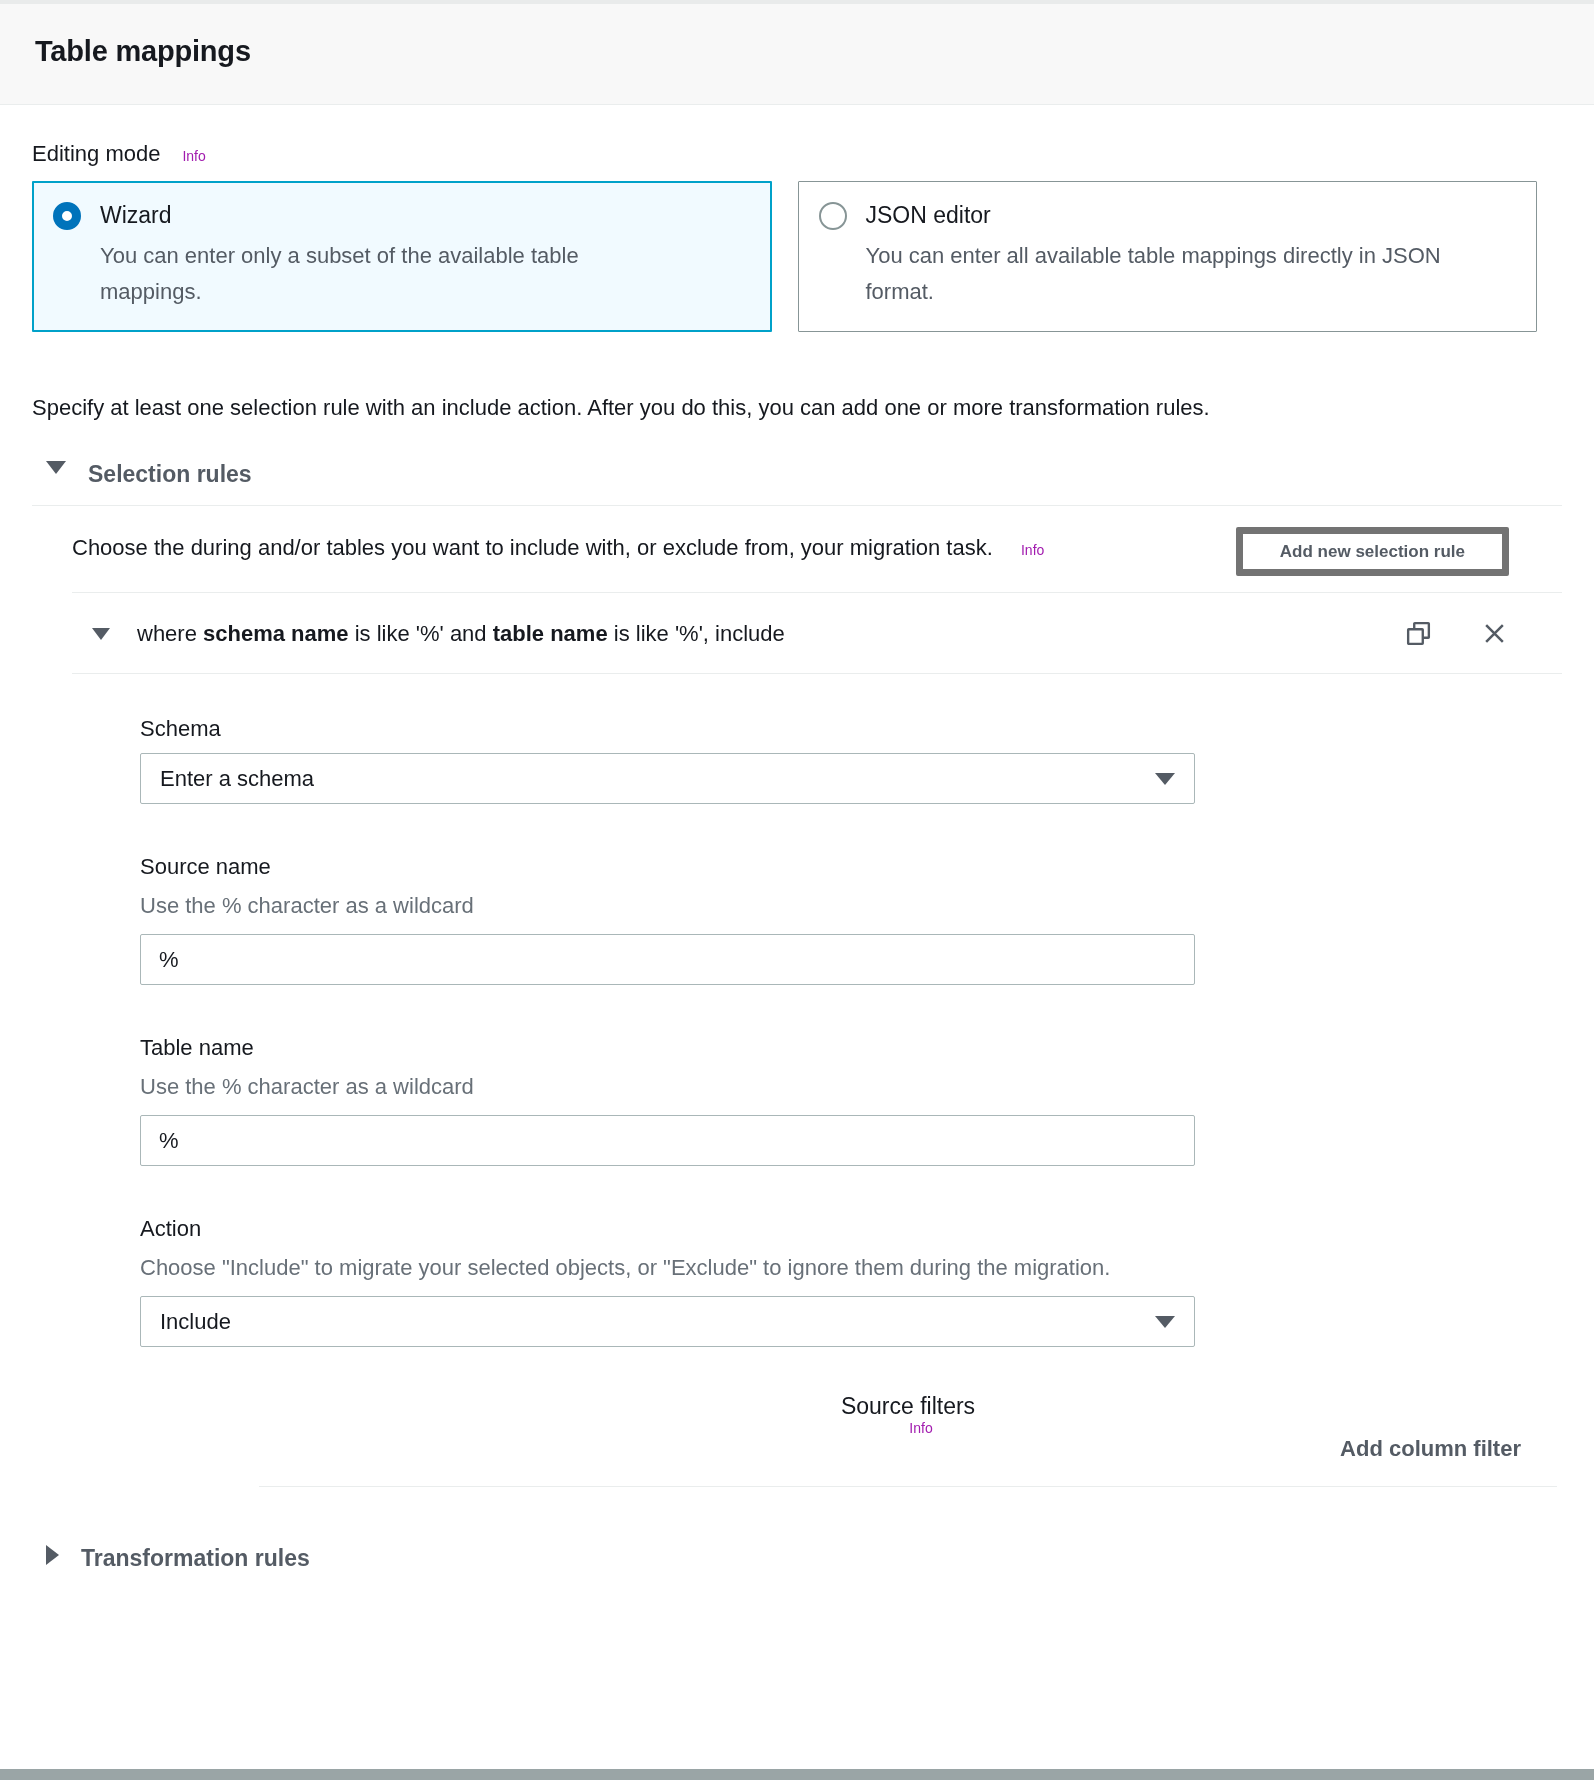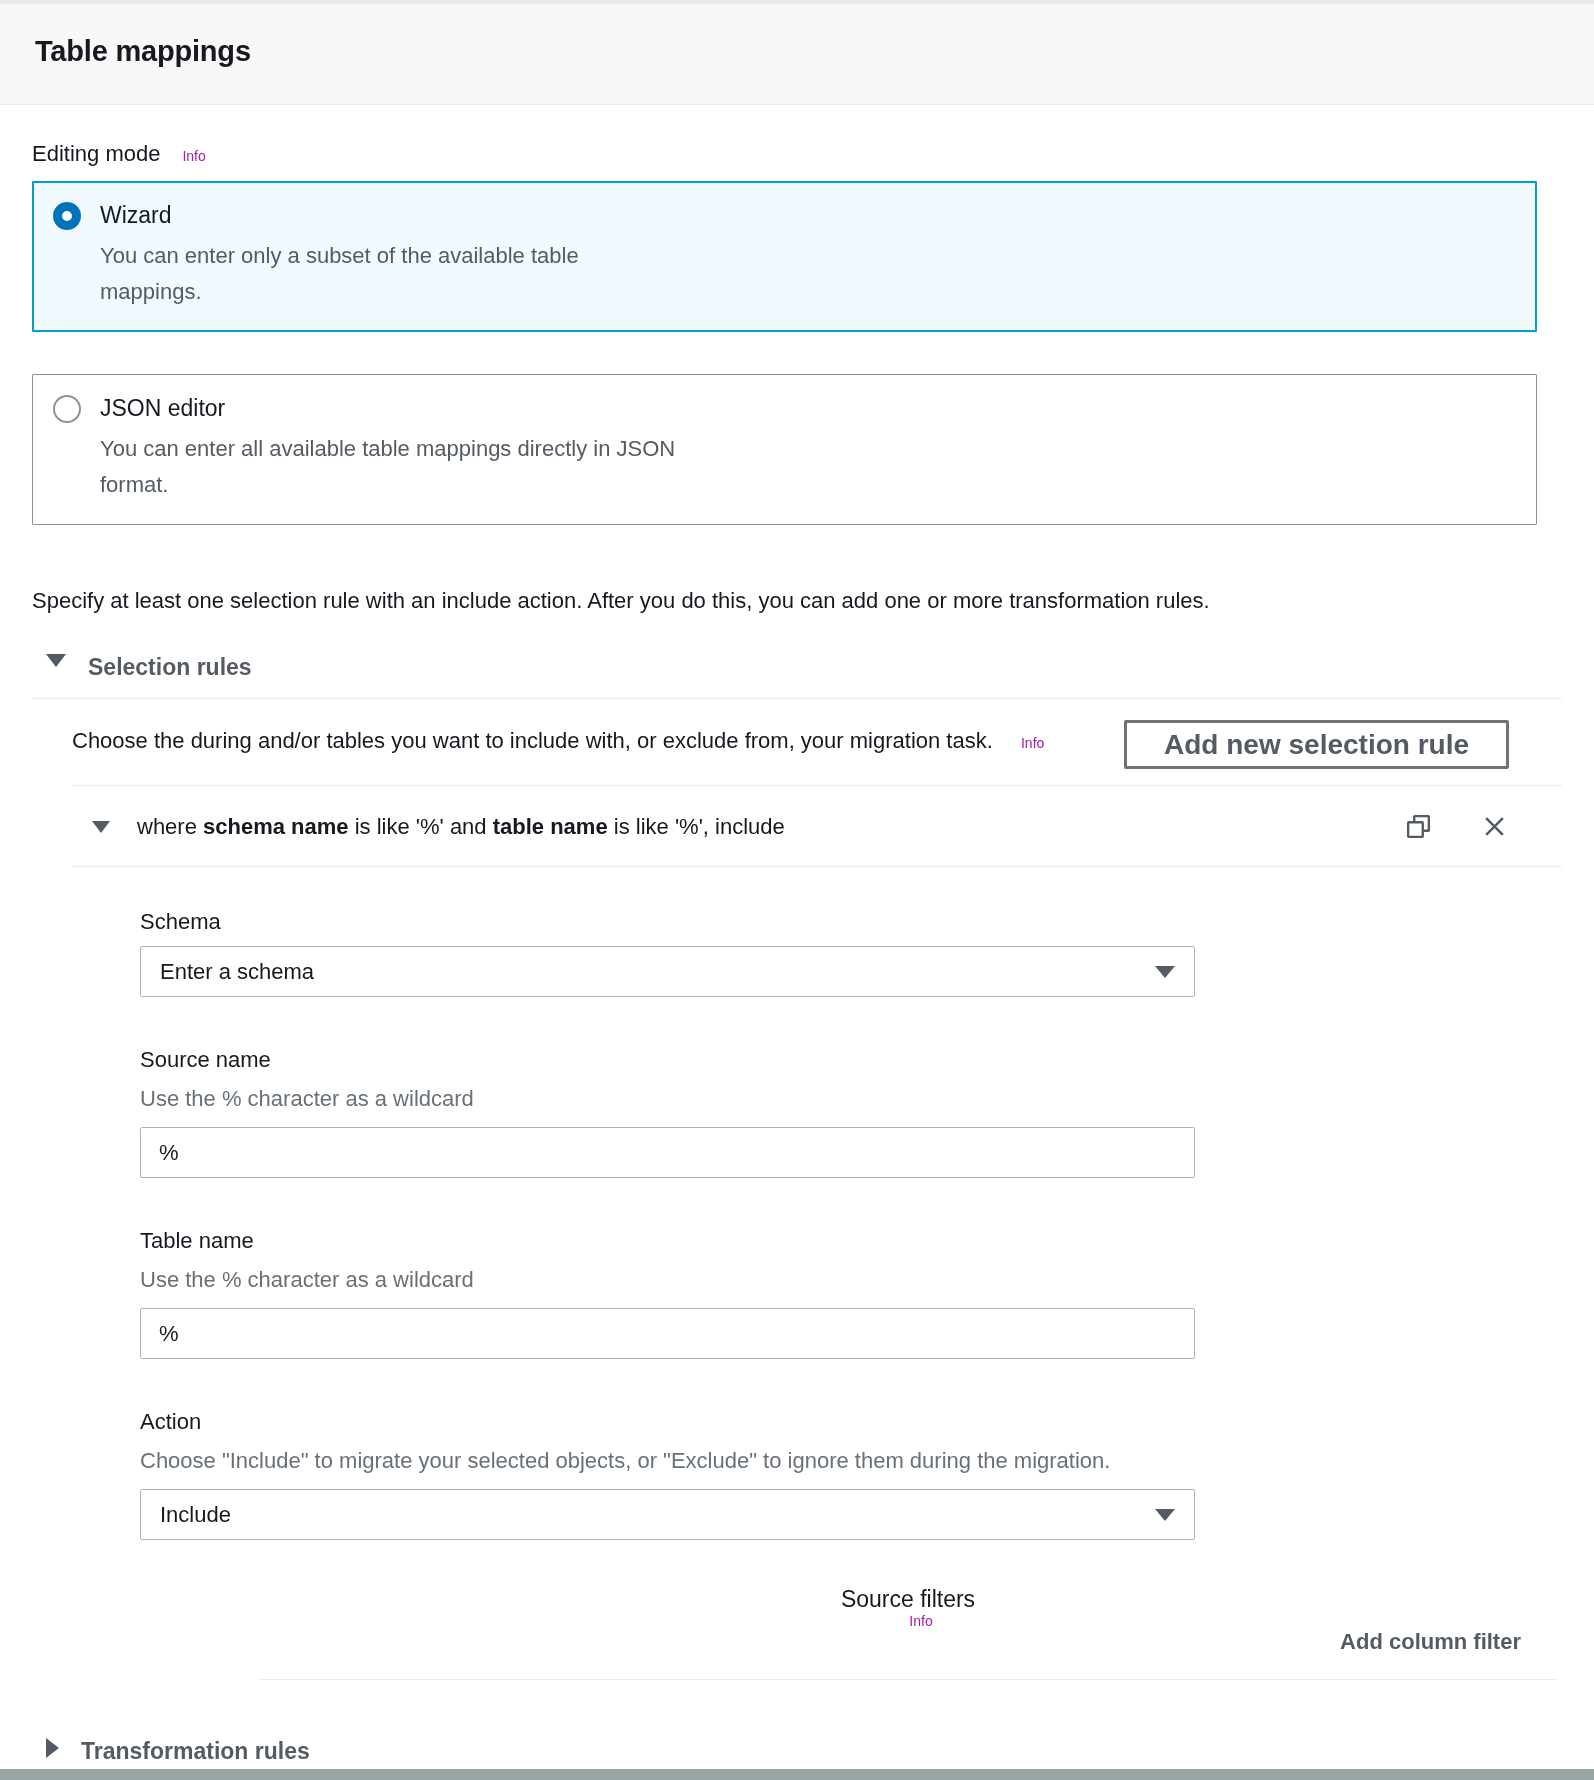--- a/index.html
+++ b/index.html
@@ -17,21 +17,21 @@
   }
   .page-header h1 { font-size:29px; font-weight:700; color:#16191f; letter-spacing:-0.2px; }
 
   .content { padding:36px 32px 0 32px; flex:1; }
 
   
   .label-row { display:flex; align-items:baseline; gap:22px; }
   .inline-label { font-size:22px; color:#16191f; }
   .info-link { color:#a21caf; font-weight:400; text-decoration:none; font-size:14px; cursor:pointer; }
 
-  .cards { display:flex; gap:42px; margin-top:14px; margin-right:25px;flex-direction:column; }
+  .cards { display:flex; gap:26px; margin-top:14px; margin-right:25px; }
   .card {
     flex:1; background:#ffffff; border:1px solid #879596; border-radius:1px;
     padding:17px 20px 21px 20px;
   }
   .card.selected { border:2px solid #00a1c9; background:#f1faff; padding:16px 19px 20px 19px; }
   .card-inner { display:flex; gap:19px; }
   .radio { width:28px; height:28px; border-radius:50%; flex:none; margin-top:3px; background:#fff; }
   .radio.checked { border:9px solid #0073bb; }
   .radio.unchecked { border:2px solid #879596; }
   .card-title { font-size:23px; color:#16191f; line-height:32px; }
@@ -46,22 +46,22 @@
   .tri-right { width:0; height:0; border-top:10px solid transparent; border-bottom:10px solid transparent; border-left:13px solid #545b64; }
   .tri-down.small { border-left-width:9px; border-right-width:9px; border-top-width:12px; }
 
   .divider { border:none; border-top:1px solid #eaeded; height:0; }
   .div-full { margin-top:17px; }
   .div-inner { margin-left:40px; margin-top:16px; }
 
   .sel-row { display:flex; align-items:flex-start; margin-left:40px; margin-top:21px; width:1437px; }
   .sel-desc { flex:1; line-height:42px; padding-right:6px; }
   .btn-secondary {
-    flex:none; height:49px; background:#fff; border:3px solid #737373; border-radius:2px;
-    color:#545b64; font-weight:700; font-size:28px; font-family:inherit;
+    flex:none; height:49px; background:#fff; border:7px solid #737373; border-radius:2px;
+    color:#545b64; font-weight:700; font-size:17px; font-family:inherit;
     padding:0 37px; cursor:pointer;
   }
 
   .rule-header { display:flex; align-items:center; margin-left:60px; width:1415px; padding:27px 0 26px 0; }
   .rule-header .tri-down { margin-right:27px; }
   .rule-summary { font-size:22px; color:#16191f; }
   .rule-summary b { font-weight:700; }
   .rule-actions { margin-left:auto; display:flex; align-items:center; gap:50px; }
   .icon-btn { background:none; border:none; cursor:pointer; padding:0; line-height:0; }
 

